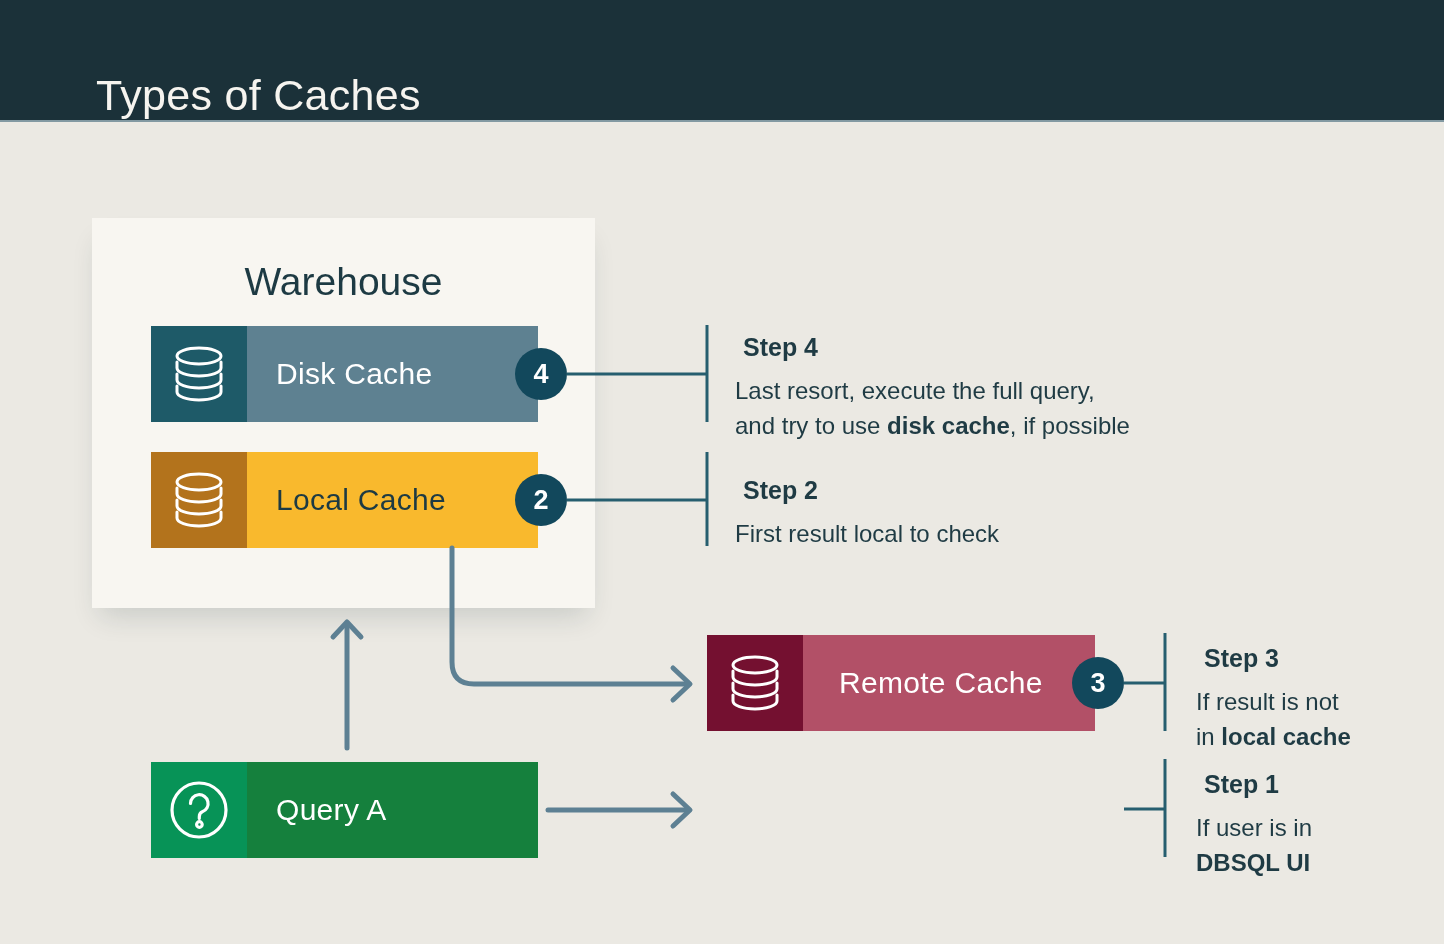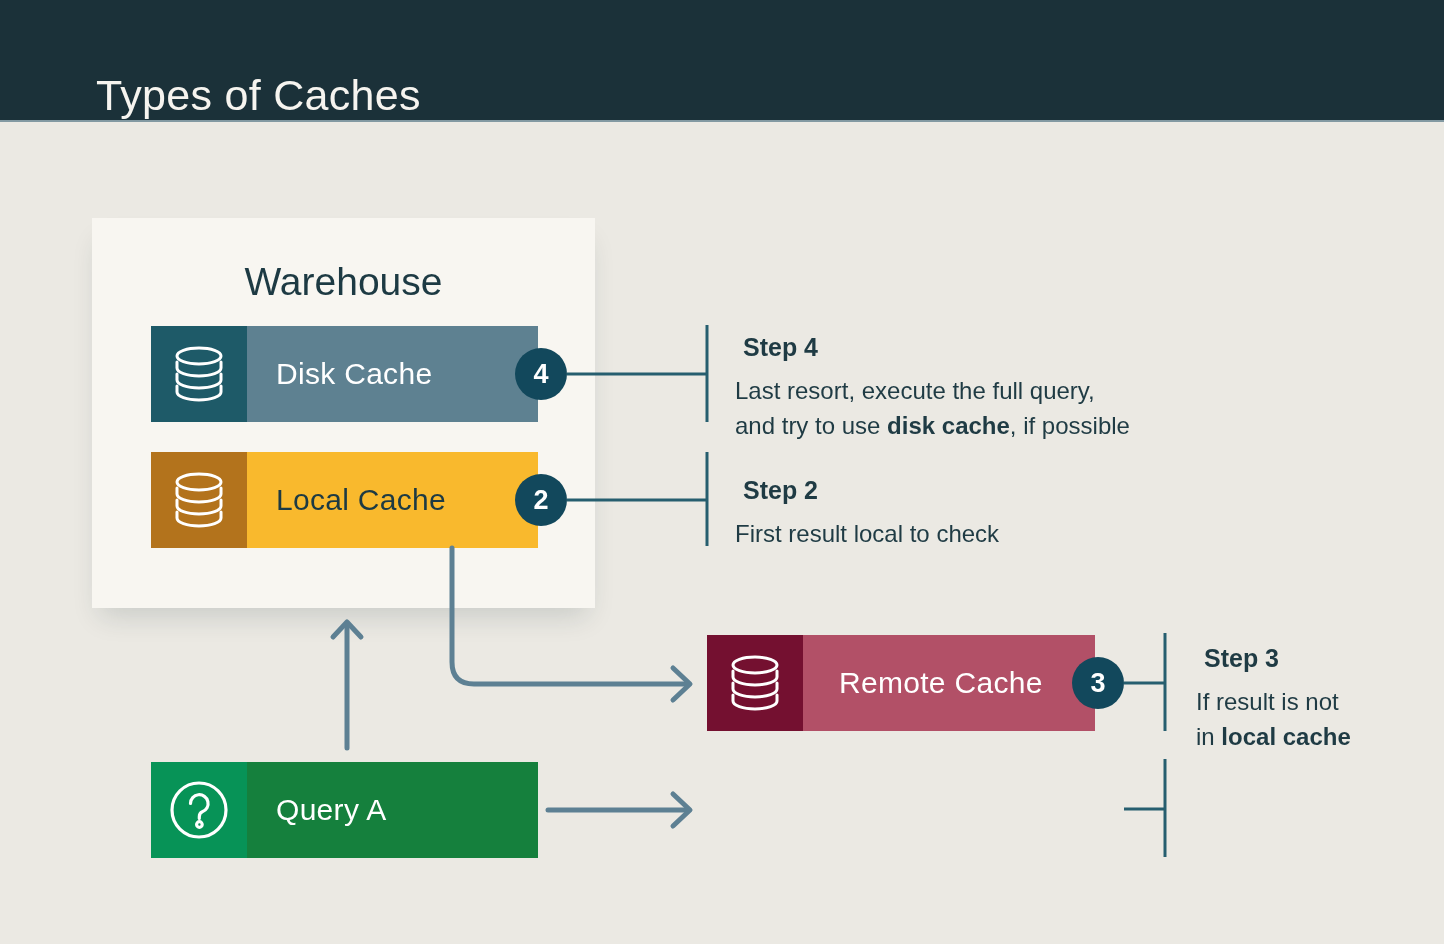--- a/index.html
+++ b/index.html
@@ -178,14 +178,19 @@
     <h3>Step 2</h3>
     <p>First result local to check</p>
   </div>
 
   <div class="step step-3">
     <h3>Step 3</h3>
     <p>If result is not</p>
     <p><span>in </span><b>local cache</b><span></span></p>
   </div>
 
+  <div class="step step-1">
+    <h3>Step 1</h3>
+    <p>If user is in</p>
+    <p><span></span><b>DBSQL UI</b><span></span></p>
+  </div>
 
 </div>
 
 </body></html>

